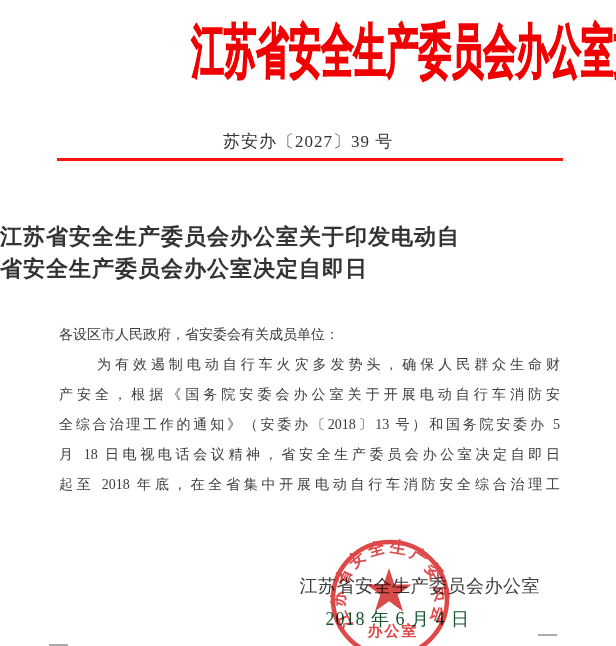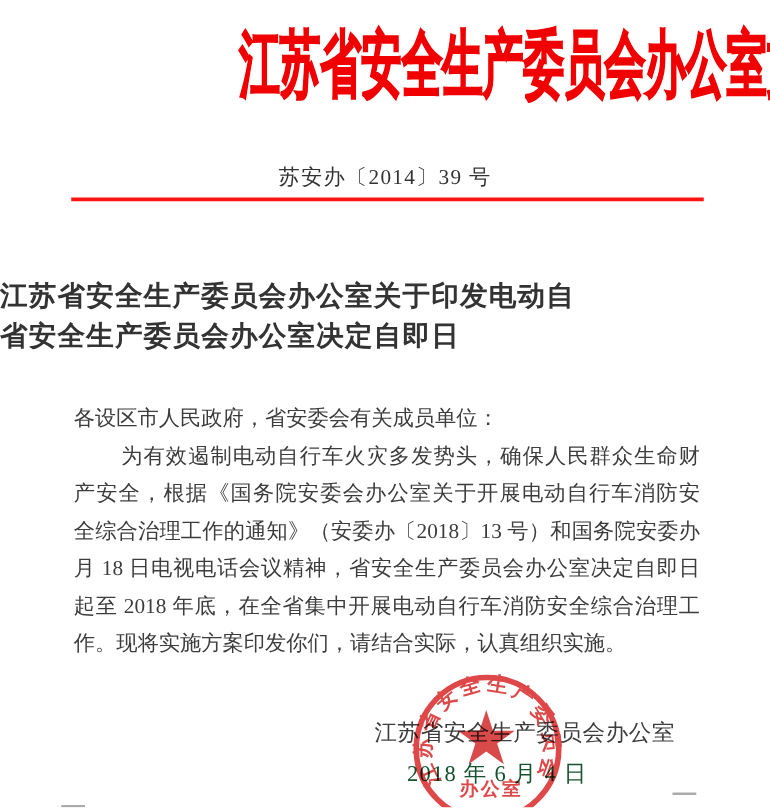--- a/index.html
+++ b/index.html
@@ -38,21 +38,21 @@
   }
   
   .doc-title{
     position:absolute;top:221px;left:0;right:0;
     font-size:22px;line-height:32px;font-weight:bold;
     color:#333333;letter-spacing:1px;
   }
   
   .body-text{
     position:absolute;top:320px;left:59px;width:501px;
-    font-size:17px;line-height:30px;color:#3c3c3c;
+    font-size:14px;line-height:30px;color:#3c3c3c;
   }
   .body-line{height:30px;overflow:hidden;}
   .just{text-align:justify;text-align-last:justify;}
   .indent{padding-left:38px;}
   
   .sig-org{
     position:absolute;top:575px;left:0;right:76px;
     text-align:right;font-size:18px;line-height:22px;color:#3c3c3c;
     letter-spacing:0.5px;
   }
@@ -79,37 +79,36 @@
 </style>
 </head>
 <body>
 
 <div class="page">
 
   <div class="org-head">
     <span class="inner">江苏省安全生产委员会办公室文件</span>
   </div>
 
-  <div class="doc-no">苏安办〔2014〕39 号</div>
+  <div class="doc-no">苏安办〔2027〕39 号</div>
 
   <div class="red-rule"></div>
 
   <div class="doc-title">
     <div>江苏省安全生产委员会办公室关于印发电动自</div>
     <div>省安全生产委员会办公室决定自即日</div>
   </div>
 
   <div class="body-text">
     <div class="body-line">各设区市人民政府，省安委会有关成员单位：</div>
     <div class="body-line just indent">为有效遏制电动自行车火灾多发势头，确保人民群众生命财</div>
     <div class="body-line just">产安全，根据《国务院安委会办公室关于开展电动自行车消防安</div>
     <div class="body-line just">全综合治理工作的通知》（安委办〔2018〕13 号）和国务院安委办 5</div>
     <div class="body-line just">月 18 日电视电话会议精神，省安全生产委员会办公室决定自即日</div>
     <div class="body-line just">起至 2018 年底，在全省集中开展电动自行车消防安全综合治理工</div>
-    <div class="body-line">作。现将实施方案印发你们，请结合实际，认真组织实施。</div>
   </div>
 
   <div class="sig-org">江苏省安全生产委员会办公室</div>
   <div class="sig-date">2018 年 6 月 4 日</div>
 
   <div class="seal">
     <svg width="124" height="124" viewBox="0 0 124 124">
       <defs>
         <path id="sealArc" d="M 24.5,88 A 46,46 0 1 1 99.5,88" fill="none"></path>
       </defs>

